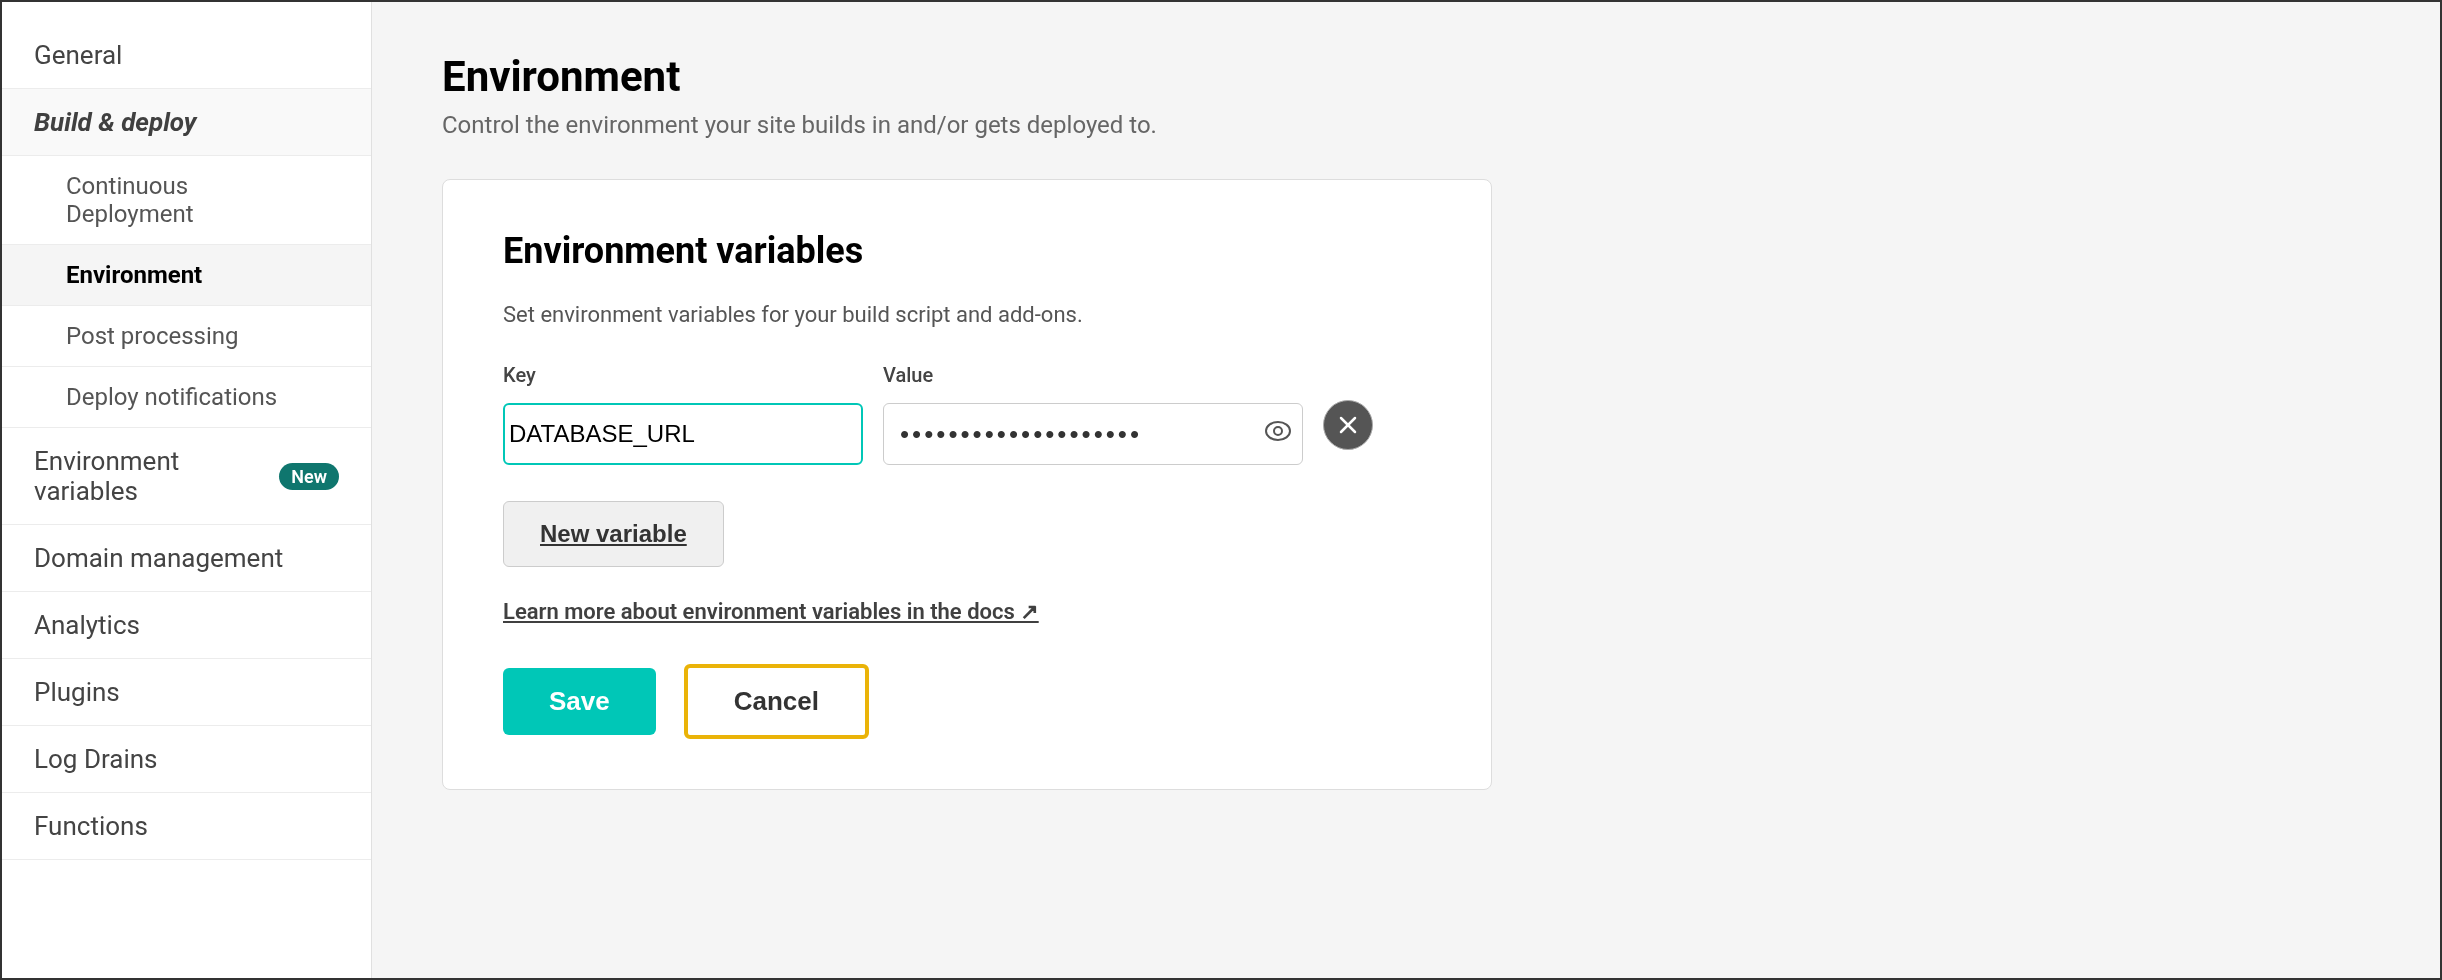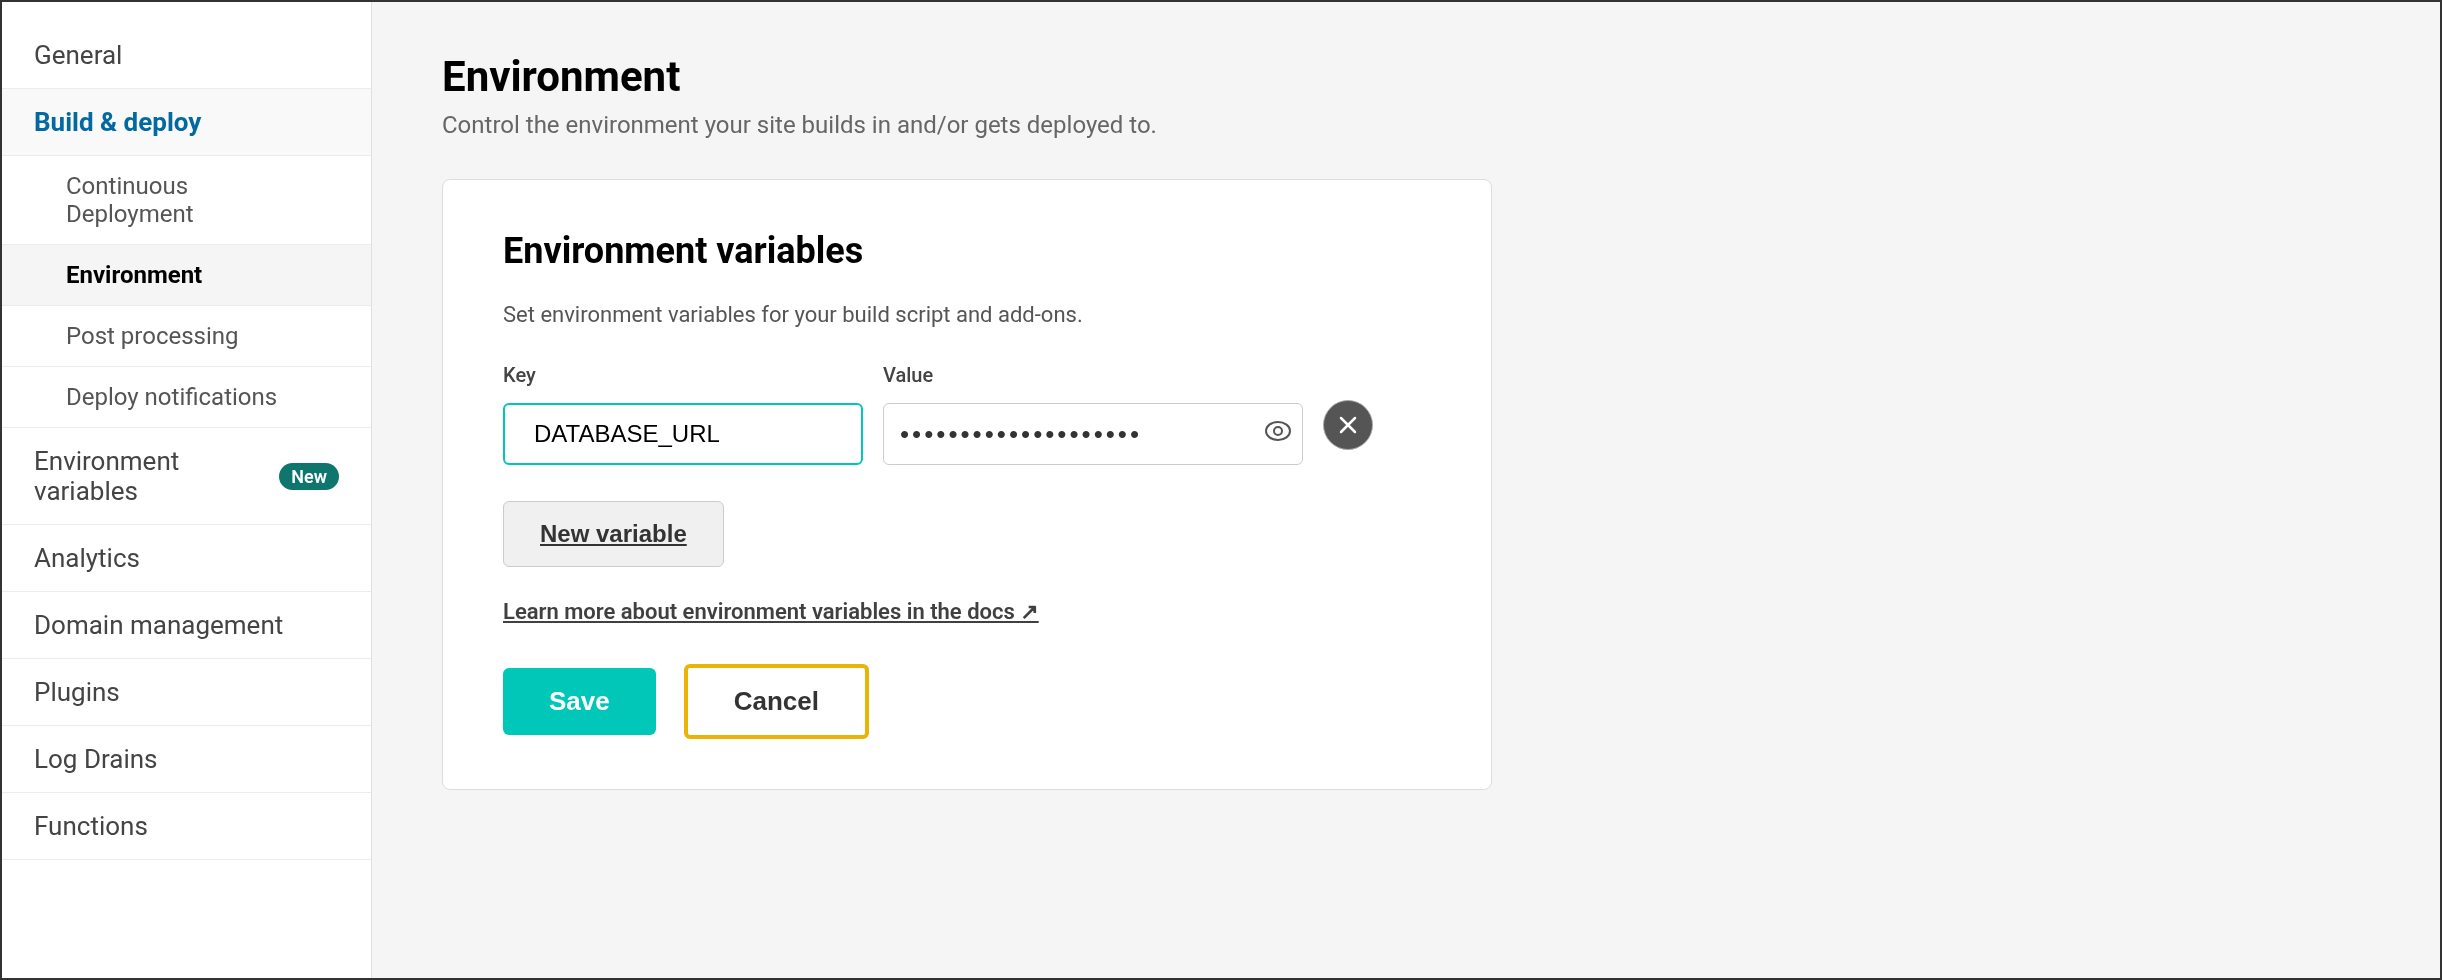--- a/index.html
+++ b/index.html
@@ -25,22 +25,23 @@
     .sidebar-item {
       padding: 18px 32px;
       font-size: 26px;
       color: #444;
       cursor: pointer;
       border-bottom: 1px solid #ececec;
     }
 
     .sidebar-item.active-child {
       font-weight: 700;
-      color: #0369a1;
+      color: #404040;
       background: #f9f9f9;
+      font-style: italic;
     }
 
     .sidebar-sub {
       padding: 16px 64px;
       font-size: 24px;
       color: #555;
       cursor: pointer;
       border-bottom: 1px solid #ececec;
     }
     .sidebar-sub.active-sub {
@@ -127,21 +128,21 @@
       font-size: 20px;
       color: #444;
       font-weight: 500;
     }
 
     .key-input {
       width: 360px;
       height: 62px;
       border: 2px solid #00c7b7;
       border-radius: 6px;
-      padding: 0 29px;
+      padding: 0 4px;
       font-size: 24px;
       outline: none;
       color: #000;
     }
 
     .value-wrapper {
       display: flex;
       align-items: center;
       border: 1px solid #ccc;
       border-radius: 6px;
@@ -258,24 +259,24 @@
     <span>Post processing</span>
   </div>
   <div class="sidebar-sub">
     <span>Deploy notifications</span>
   </div>
   <div class="sidebar-item-env">
     <span>Environment variables</span>
     <span class="new-badge">New</span>
   </div>
   <div class="sidebar-item">
+    <span>Domain management</span>
+  </div>
+  <div class="sidebar-item">
     <span>Analytics</span>
-  </div>
-  <div class="sidebar-item">
-    <span>Domain management</span>
   </div>
   <div class="sidebar-item">
     <span>Plugins</span>
   </div>
   <div class="sidebar-item">
     <span>Log Drains</span>
   </div>
   <div class="sidebar-item">
     <span>Functions</span>
   </div>

